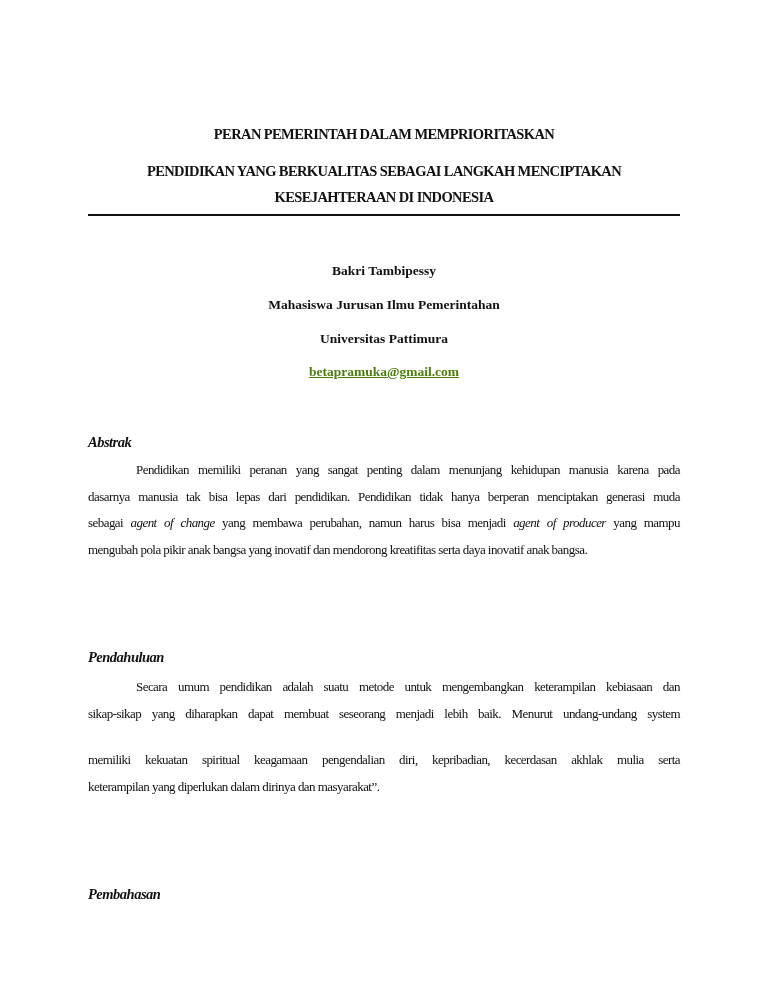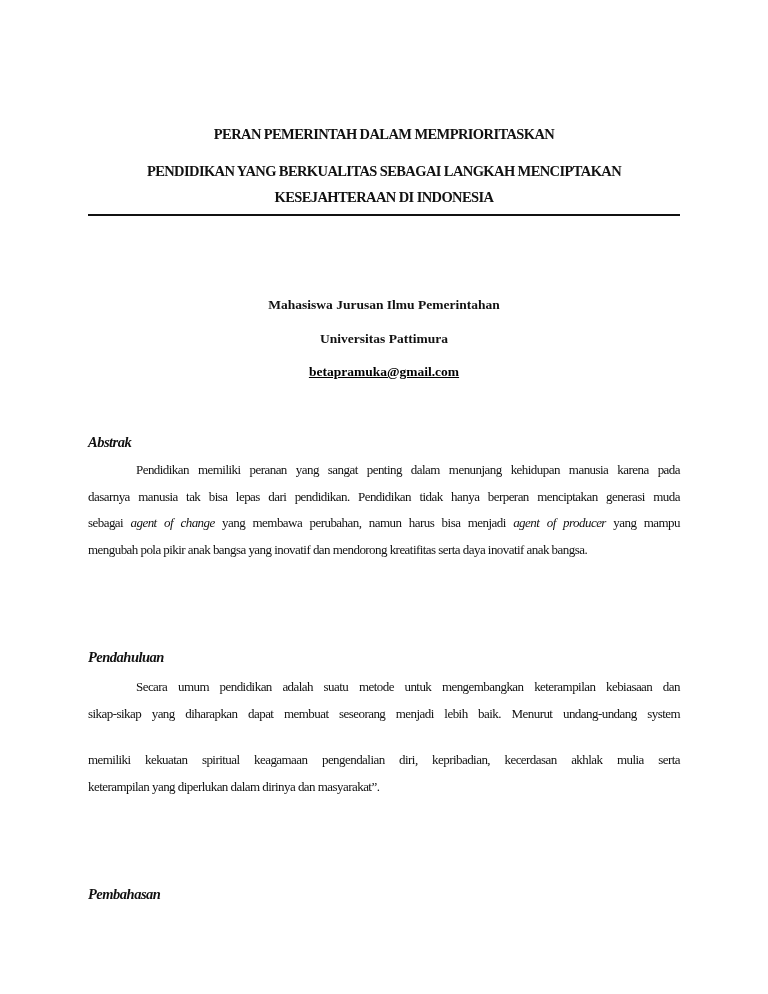--- a/index.html
+++ b/index.html
@@ -5,21 +5,21 @@
     html, body { margin: 0; padding: 0; background: #ffffff; }
     body { width: 768px; height: 994px; position: relative; overflow: hidden;
            font-family: "Liberation Serif", "DejaVu Serif", serif; color: #111111; }
     .page { position: absolute; left: 0; top: 0; width: 768px; height: 994px; padding-left: 36px; }
     .ctr { position: absolute; left: 88px; width: 592px; text-align: center;
            font-weight: bold; font-size: 14.5px; letter-spacing: -0.6px; line-height: 18px; }
     .meta { position: absolute; left: 88px; width: 592px; text-align: center;
             font-weight: bold; font-size: 13.5px; line-height: 18px; }
     .rule { position: absolute; left: 88px; top: 214px; width: 592px; height: 0;
             border-top: 2px solid #111; }
-    .link { color: #000000; text-decoration: underline; }
+    .link { color: #4d7c0f; text-decoration: underline; }
     .heading { position: absolute; left: 88px; font-weight: bold; font-style: italic;
                font-size: 14.5px; letter-spacing: -0.5px; line-height: 18px; }
     .para { position: absolute; left: 88px; width: 592px; font-size: 13px;
             letter-spacing: -0.55px; }
     .line { display: block; height: 26.5px; line-height: 18px; text-align: justify;
             text-align-last: justify; white-space: nowrap; overflow: visible; }
     .line.last { text-align-last: left; }
     .line.indent { padding-left: 48px; }
     em { font-style: italic; }
   </style>
@@ -27,20 +27,21 @@
 <body>
 
 <div class="page">
 
   <div class="ctr" style="top:125px;">PERAN PEMERINTAH DALAM MEMPRIORITASKAN</div>
   <div class="ctr" style="top:162px;">PENDIDIKAN YANG BERKUALITAS SEBAGAI LANGKAH MENCIPTAKAN</div>
   <div class="ctr" style="top:188px;">KESEJAHTERAAN DI INDONESIA</div>
 
   <div class="rule"></div>
 
+  <div class="meta" style="top:262px;">Bakri Tambipessy</div>
   <div class="meta" style="top:296px;">Mahasiswa Jurusan Ilmu Pemerintahan</div>
   <div class="meta" style="top:330px;">Universitas Pattimura</div>
   <div class="meta" style="top:363px;">
     <a class="link">betapramuka@gmail.com</a>
   </div>
 
   <div class="heading" style="top:433px;">Abstrak</div>
   <div class="para" style="top:461px;">
       <div class="line indent" style="white-space: normal;"><span>Pendidikan memiliki peranan yang sangat penting dalam menunjang kehidupan manusia karena pada</span></div>
       <div class="line" style="white-space: normal;"><span>dasarnya manusia tak bisa lepas dari pendidikan. Pendidikan tidak hanya berperan menciptakan generasi muda</span></div>

